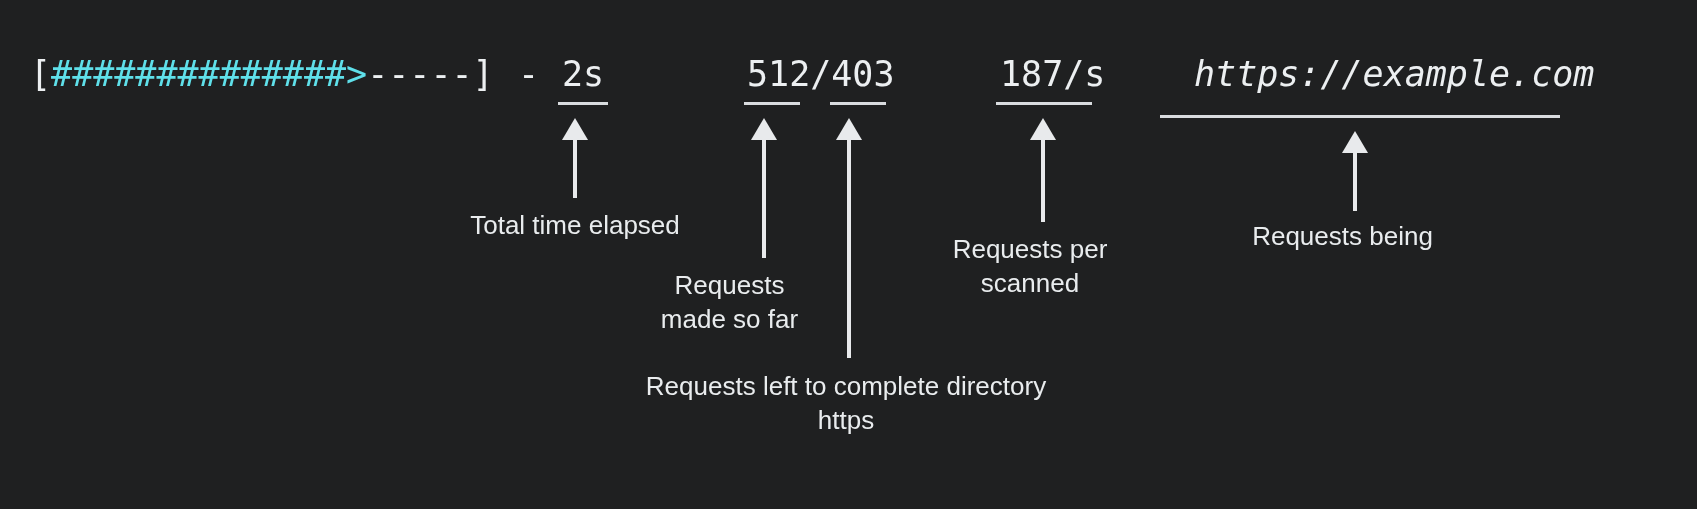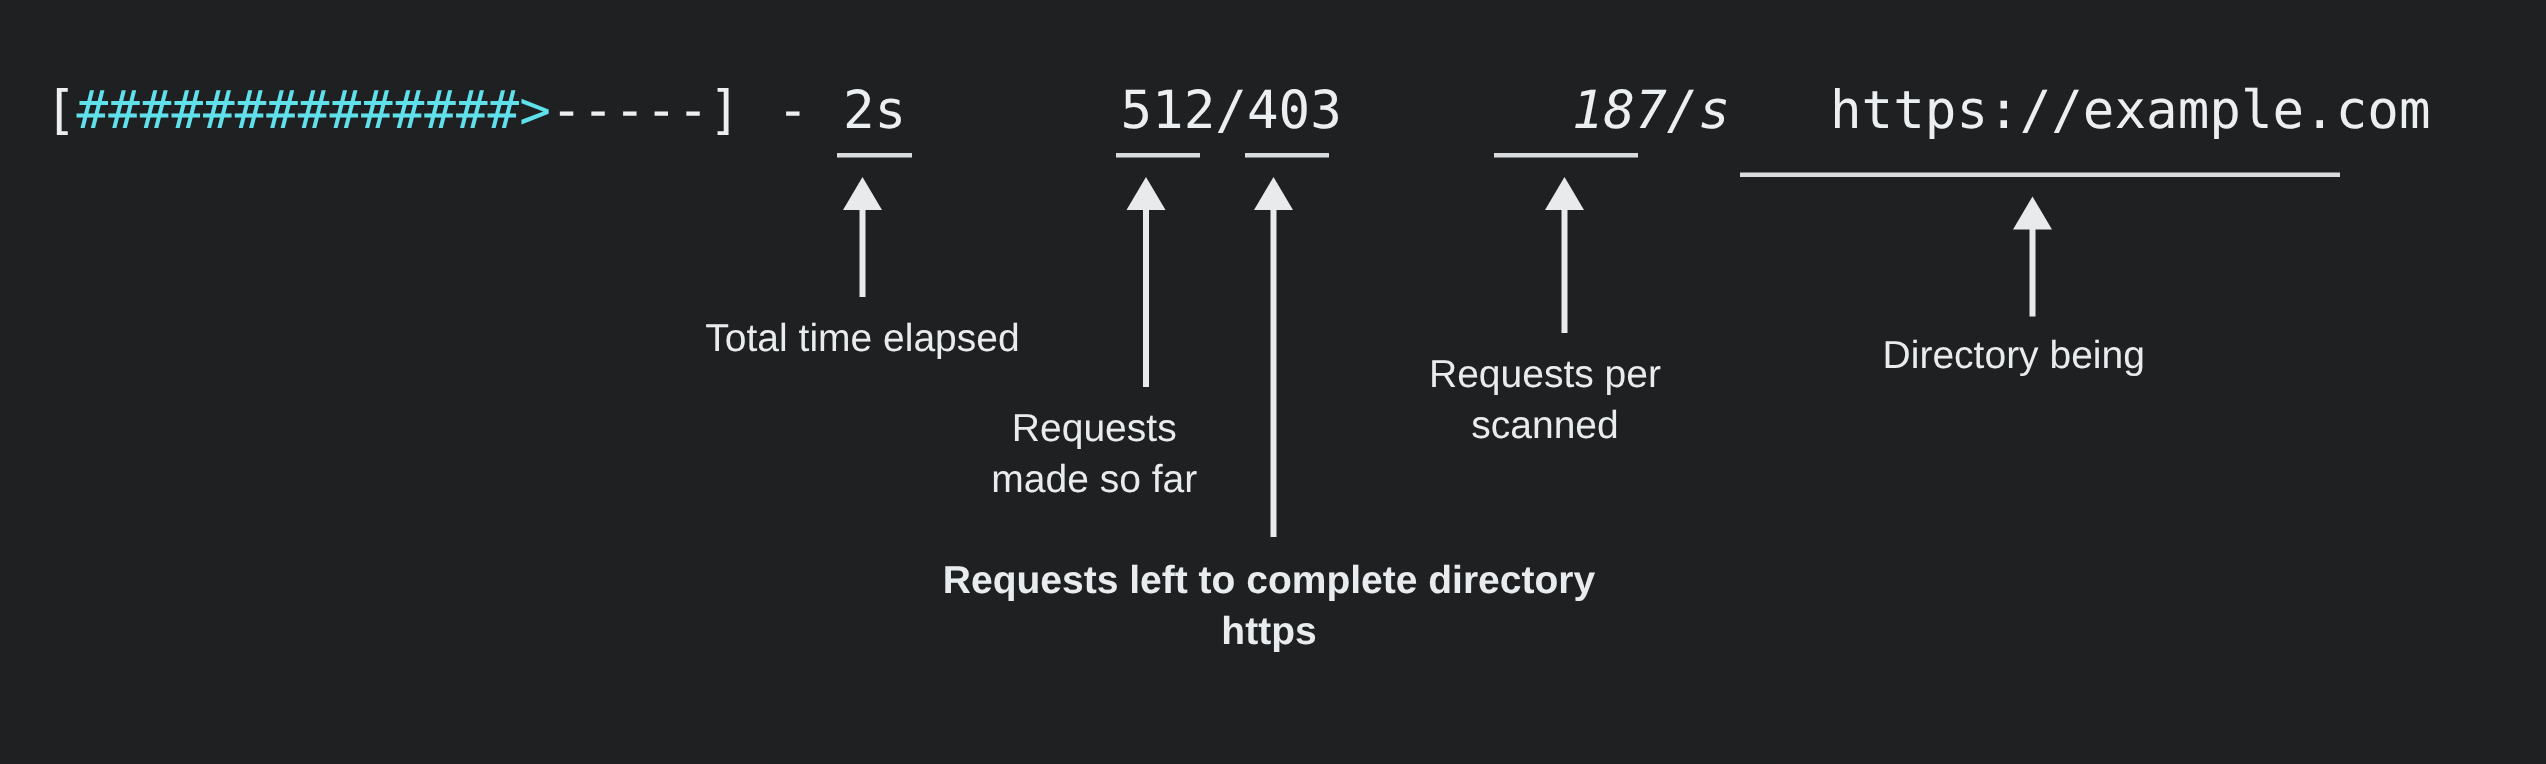--- a/index.html
+++ b/index.html
@@ -76,23 +76,23 @@
 <div id="screen">
 
   <div class="tchunk" style="left:30px;"><span class="bar-bracket">[</span><span class="bar-cyan">##############</span><span class="bar-cyan">&gt;</span><span class="plain">-----</span><span class="bar-bracket">]</span></div>
 
   <div class="tchunk" style="left:518px;">-</div>
 
   <div class="tchunk" style="left:562px;">2s</div>
 
   <div class="tchunk" style="left:747px;">512/403</div>
 
-  <div class="tchunk" style="left:1048px;font-style:italic;">187/s</div>
+  <div class="tchunk" style="left:1000px;">187/s</div>
 
-  <div class="tchunk" style="left:1220px;">https://example.com</div>
+  <div class="tchunk" style="left:1194px;font-style:italic;">https://example.com</div>
 
   <div class="rule" style="left:558px;  top:102px; width:50px;"></div>
   <div class="rule" style="left:744px;  top:102px; width:56px;"></div>
   <div class="rule" style="left:830px;  top:102px; width:56px;"></div>
   <div class="rule" style="left:996px;  top:102px; width:96px;"></div>
   <div class="rule" style="left:1160px; top:115px; width:400px;"></div>
 
   <div class="arrow" style="left:562px; top:118px; height:80px;">
     <div class="head"></div>
     <div class="shaft" style="height:67px;"></div>
@@ -120,27 +120,27 @@
 
   <div class="caption" style="left:455px; top:208px; width:240px;text-align:center;">
     <div>Total time elapsed</div>
   </div>
 
   <div class="caption" style="left:642px; top:268px; width:175px;">
     <div>Requests</div>
     <div>made so far</div>
   </div>
 
-  <div class="caption" style="left:626px; top:369px; width:440px;font-weight:bold;">
+  <div class="caption" style="left:626px; top:369px; width:440px;">
     <div>Requests left to complete directory</div>
     <div>https</div>
   </div>
 
   <div class="caption" style="left:935px; top:232px; width:190px;">
     <div>Requests per</div>
     <div>scanned</div>
   </div>
 
   <div class="caption" style="left:1235px; top:219px; width:215px;">
-    <div>Directory being</div>
+    <div>Requests being</div>
   </div>
 
 </div>
 
 </body></html>

